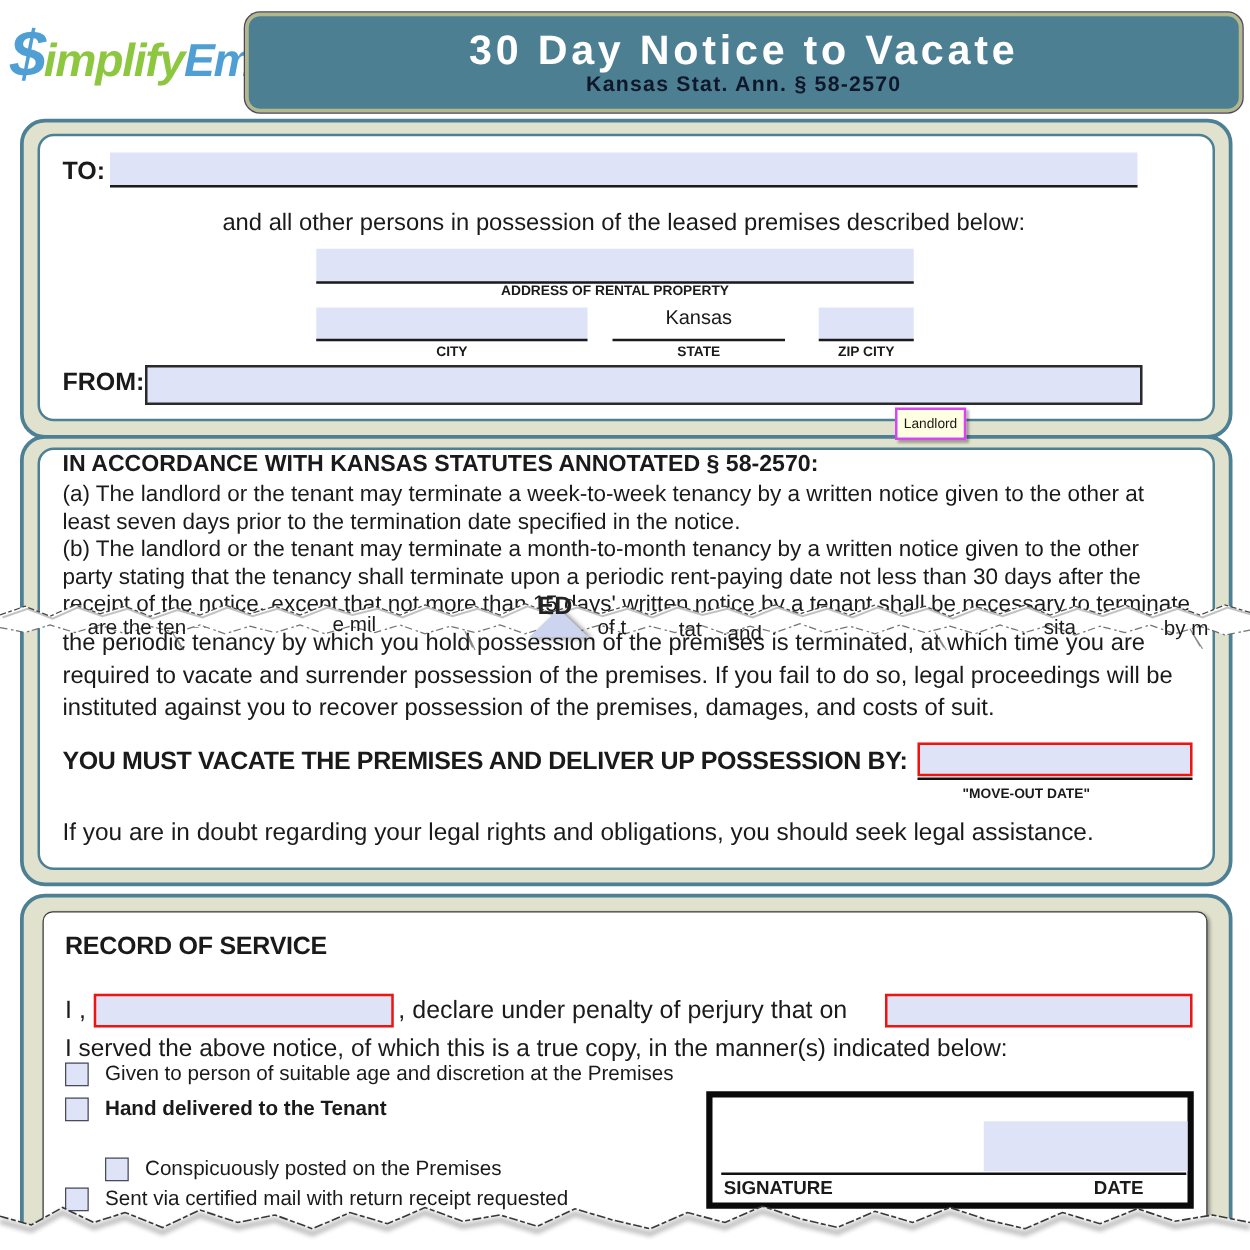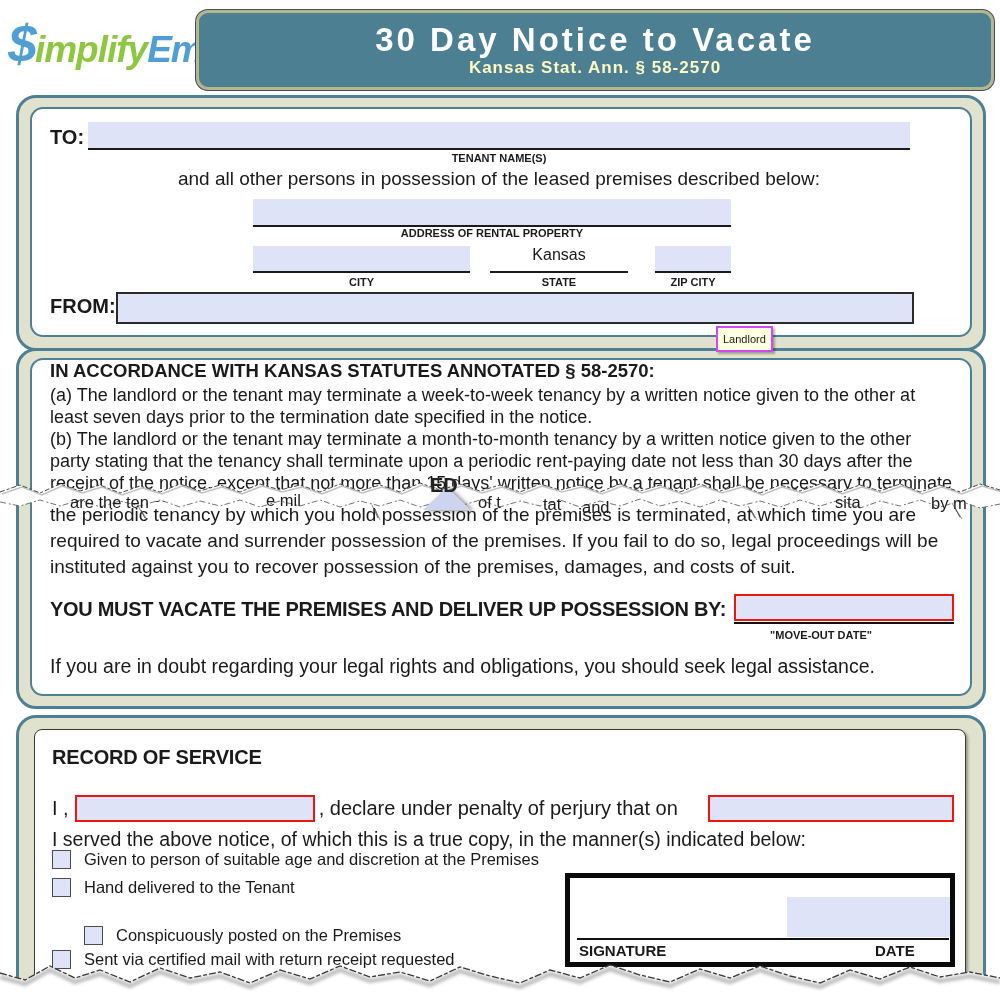--- a/index.html
+++ b/index.html
@@ -9,21 +9,21 @@
 
   
   .logo{left:8px;top:14px;font-style:italic;font-weight:bold;white-space:nowrap;}
   .logo .dollar{font-size:52px;color:#4f9fd4;letter-spacing:-2px;}
   .logo .green{font-size:37px;color:#8dc63f;letter-spacing:-1px;}
   .logo .blue{font-size:37px;color:#4f9fd4;letter-spacing:-1px;}
   .titlebox{left:196px;top:10px;width:792px;height:74px;background:#4d7f93;
             border:3px solid #b3b78c;border-radius:12px;box-shadow:0 0 0 1px #4a4664;
             display:flex;flex-direction:column;align-items:center;justify-content:center;}
   .title{color:#fff;font-size:33px;font-weight:bold;letter-spacing:3px;line-height:36px;}
-  .subtitle{color:#fef9c3;font-size:17px;font-weight:bold;letter-spacing:1px;}
+  .subtitle{color:#0f172a;font-size:17px;font-weight:bold;letter-spacing:1px;}
 
   
   .panel{border:3px solid #4d8094;border-radius:20px;background:#e0e2ce;}
   .inner{background:#fff;border:2px solid #4d8094;border-radius:13px;}
   #panel1{left:16px;top:95px;width:964px;height:250px;}
   #inner1{left:30px;top:107px;width:938px;height:226px;}
   #panel2{left:16px;top:348px;width:964px;height:355px;}
   #inner2{left:30px;top:358px;width:938px;height:334px;}
   #panel3{left:16px;top:715px;width:964px;height:282px;}
   #inner3{left:34px;top:729px;width:930px;height:262px;border:1px solid #3a3a3a;
@@ -68,21 +68,21 @@
   .rec-heading{left:52px;top:746px;font-size:20px;font-weight:bold;letter-spacing:-0.2px;}
   .declare-row{left:52px;top:795px;width:902px;display:flex;align-items:center;font-size:20px;}
   .declare-box1{width:240px;height:27px;margin-left:6px;box-sizing:border-box;}
   .declare-mid{margin-left:4px;white-space:nowrap;}
   .declare-box2{margin-left:auto;width:246px;height:27px;box-sizing:border-box;}
   .declare-line2{left:52px;top:828px;width:902px;font-size:19.5px;}
 
   .cb-row{left:52px;width:520px;height:22px;display:flex;align-items:center;}
   .cb-box{width:17px;height:17px;background:#dfe3f8;border:1.5px solid #4a4a5a;flex:none;}
   .cb-label{margin-left:13px;font-size:16.5px;white-space:nowrap;}
-  #cb0{top:876px;} #cb1{top:848px;} #cb2{top:924px;margin-left:32px;} #cb3{top:948px;}
+  #cb0{top:876px;font-weight:bold;} #cb1{top:848px;} #cb2{top:924px;margin-left:32px;} #cb3{top:948px;}
 
   .sig-box{left:565px;top:873px;width:390px;height:94px;background:#fff;border:5px solid #0a0a0a;
            box-sizing:border-box;}
   .sig-date-field{left:787px;top:897px;width:163px;height:40px;}
   .sig-line{left:577px;top:938px;width:372px;border-top:2.5px solid #111;}
   .sig-label{left:579px;top:942px;font-size:15px;font-weight:bold;}
   .date-label{left:875px;top:942px;font-size:15px;font-weight:bold;}
 
   
   .tear-mid{left:0;top:470px;width:1000px;height:60px;z-index:30;pointer-events:none;}
@@ -106,21 +106,20 @@
   <div class="abs titlebox">
     <div class="title">30 Day Notice to Vacate</div>
     <div class="subtitle">Kansas Stat. Ann. § 58-2570</div>
   </div>
 
   <div class="abs panel" id="panel1"></div>
   <div class="abs inner" id="inner1"></div>
 
   <div class="abs to-label">TO:</div>
   <div class="abs lav ul to-field"></div>
-  <div class="abs tenant-label">TENANT NAME(S)</div>
   <div class="abs possession">and all other persons in possession of the leased premises described below:</div>
 
   <div class="abs lav ul addr-field"></div>
   <div class="abs addr-label">ADDRESS OF RENTAL PROPERTY</div>
 
   <div class="abs lav ul city-field"></div>
   <div class="abs ul state-line">Kansas</div>
   <div class="abs lav ul zip-field"></div>
   <div class="abs city-label">CITY</div>
   <div class="abs state-label">STATE</div>

